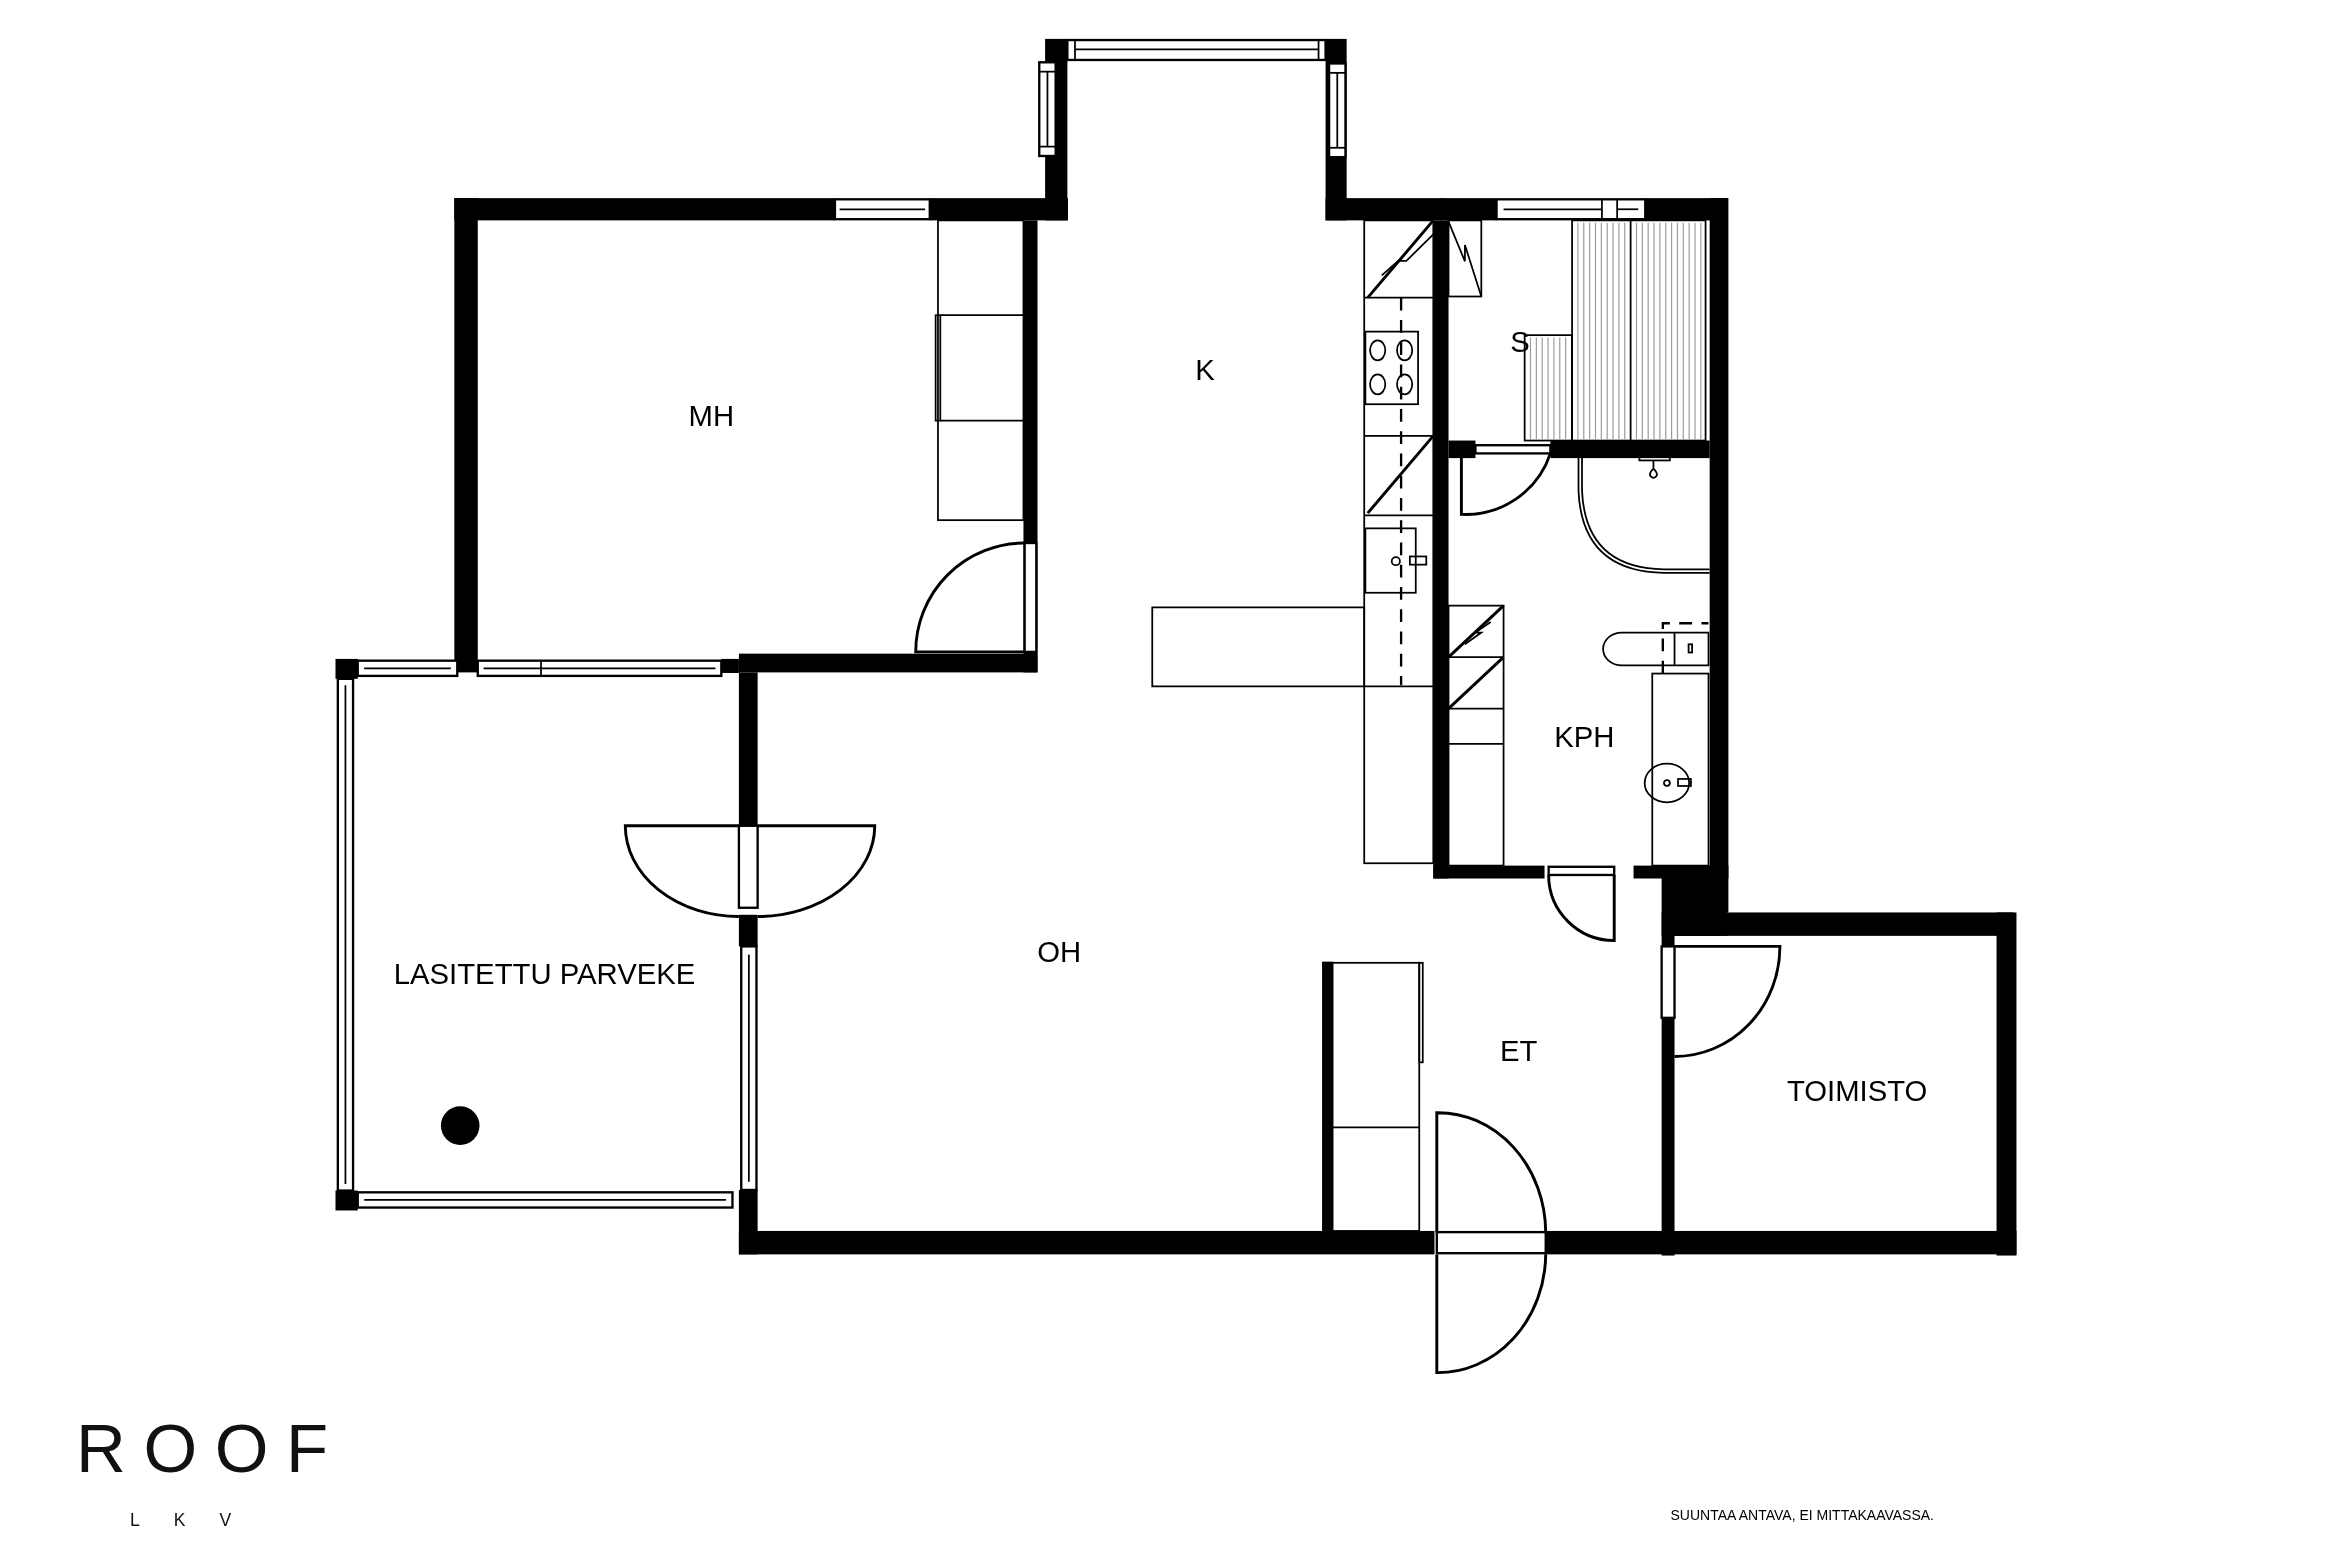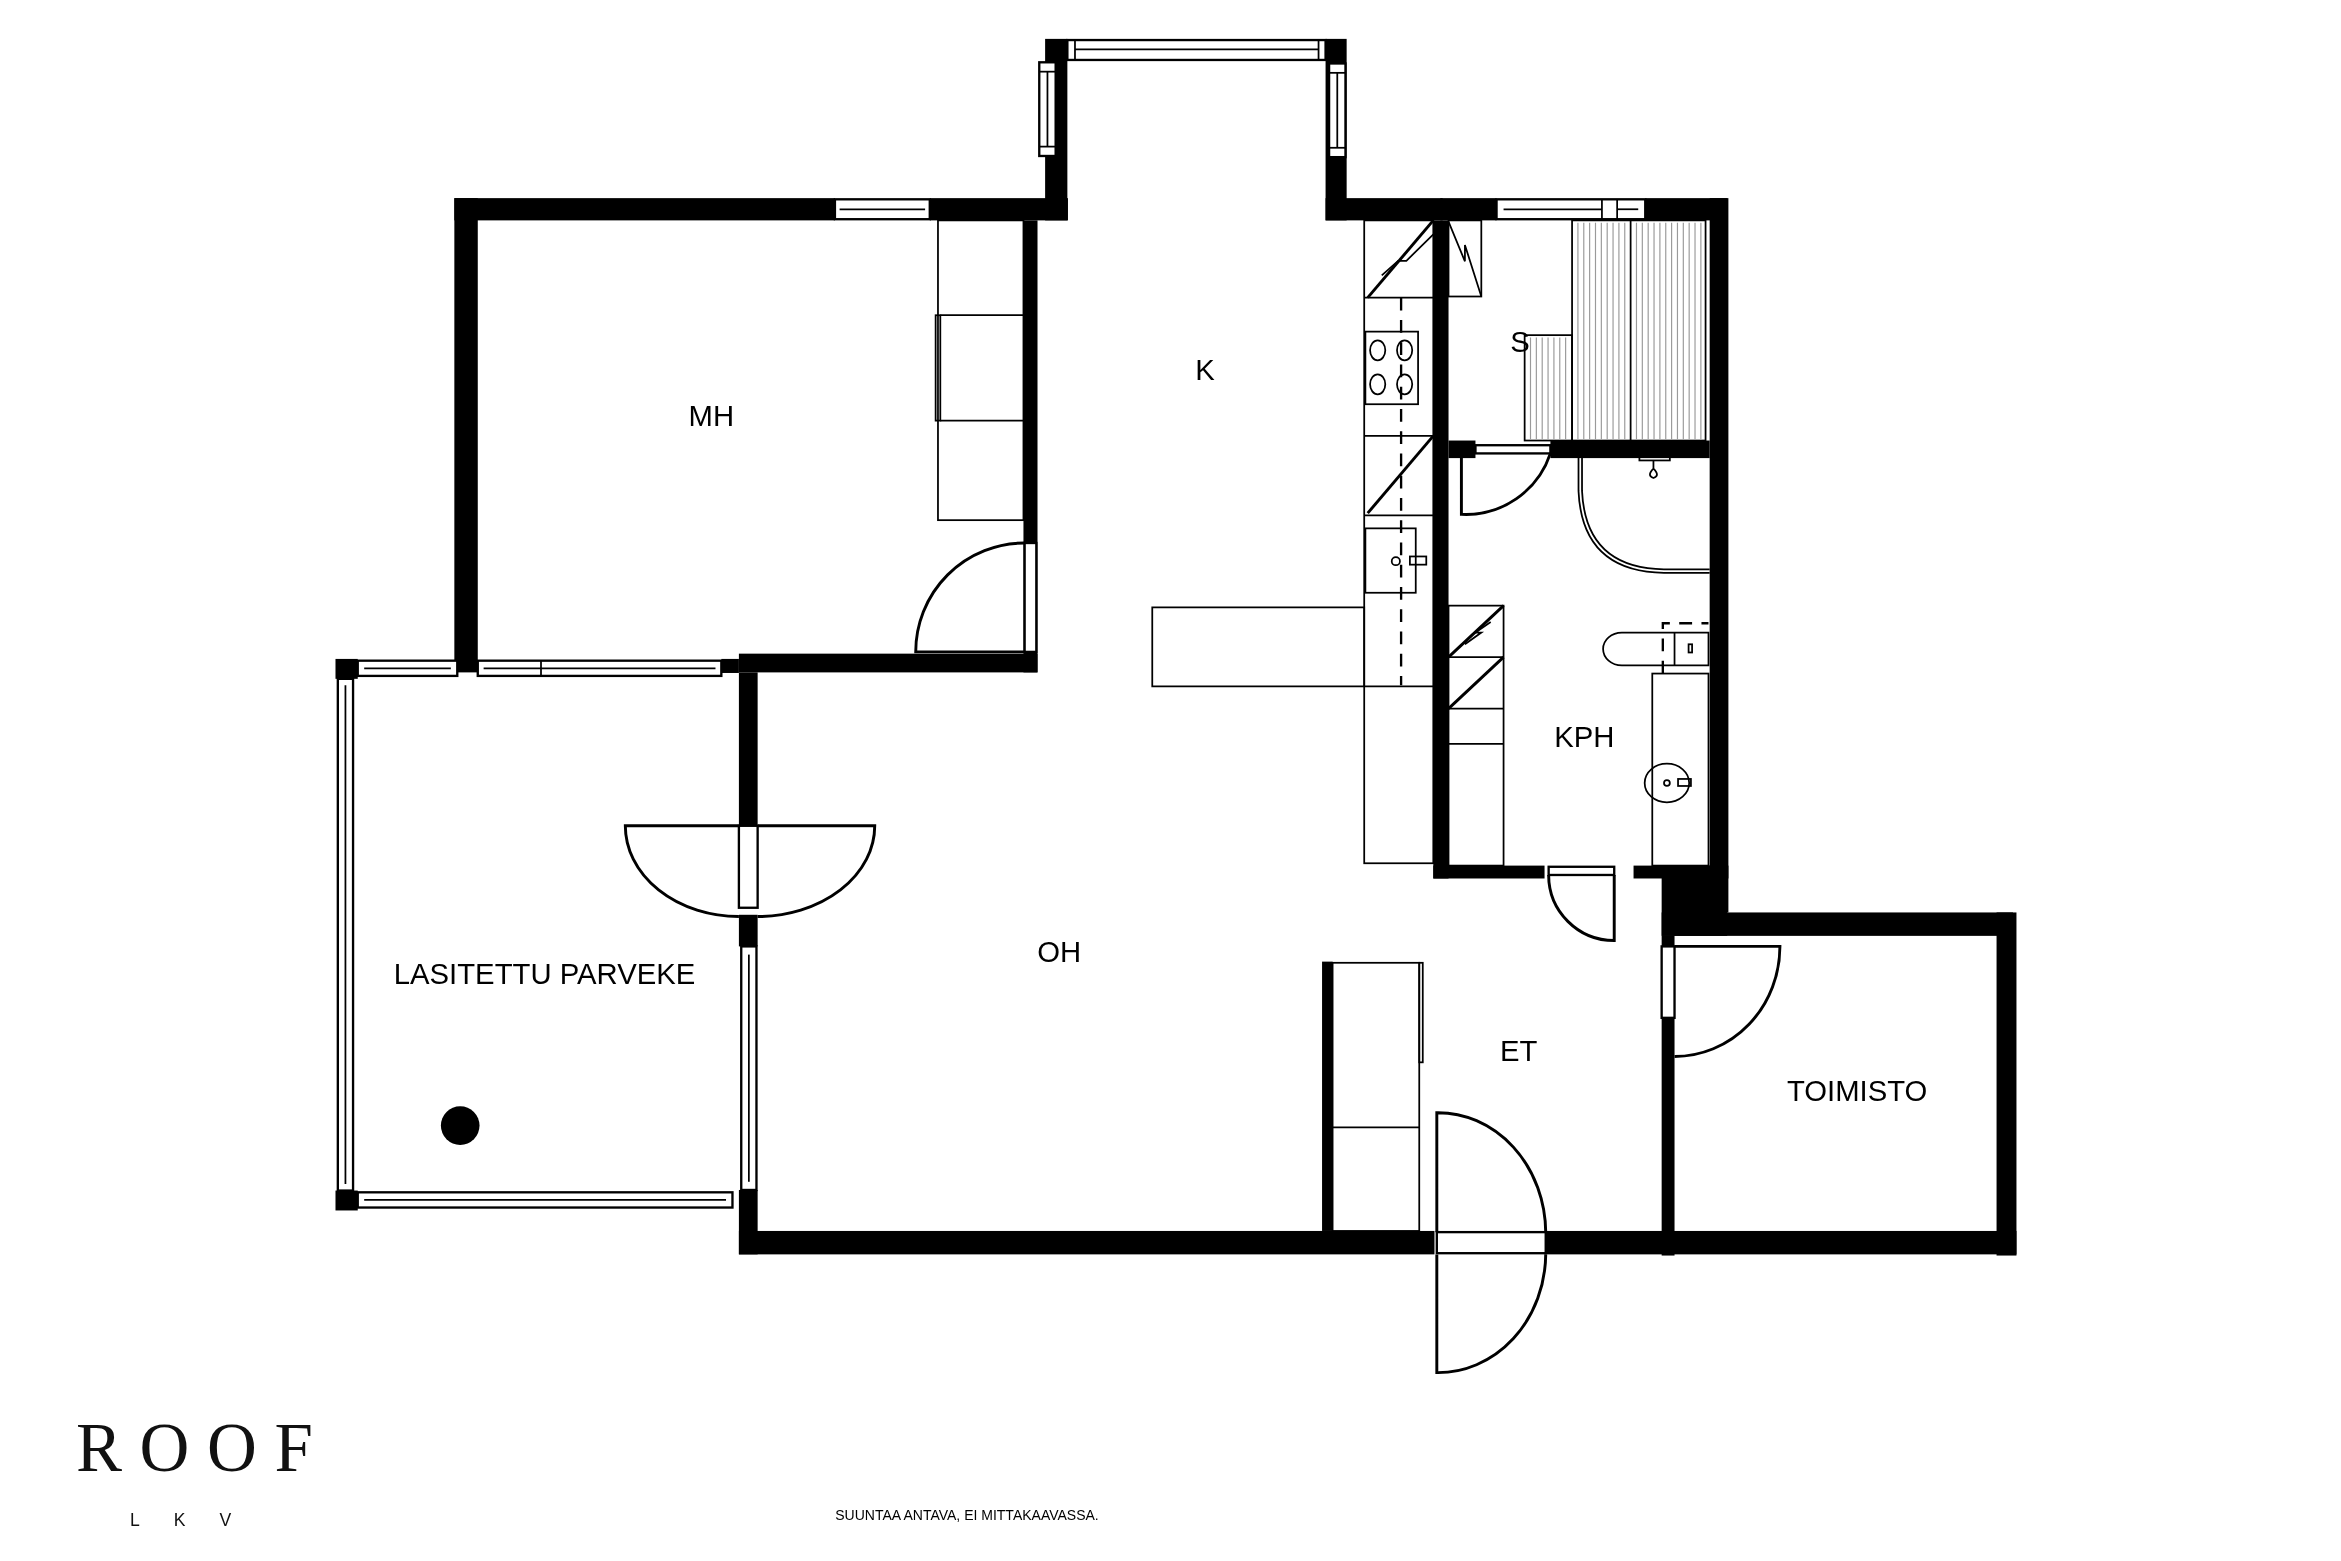--- a/index.html
+++ b/index.html
@@ -5,23 +5,23 @@
   html, body { margin:0; padding:0; background:#ffffff; }
   body { width:2342px; height:1562px; position:relative; overflow:hidden; font-family:"Liberation Sans", sans-serif; }
   svg.plan { position:absolute; left:0; top:0; width:2342px; height:1562px; }
   .wall { fill:#000000; }
   .ln { fill:none; stroke:#000000; stroke-width:5; }
   .thin { fill:none; stroke:#000000; stroke-width:3; }
   .win { fill:#ffffff; stroke:#000000; stroke-width:4; }
   .dash { fill:none; stroke:#000000; stroke-width:4; stroke-dasharray:22 16; }
   .slat { stroke:#9a9a9a; stroke-width:2; }
   .room-label { font-family:"Liberation Sans", sans-serif; font-size:50px; fill:#000000; }
-  .logo-main { position:absolute; left:76px; top:1414px; font-family:Liberation Serif, serif; font-size:69px; letter-spacing:17.6px; color:#111111; line-height:1; }
+  .logo-main { position:absolute; left:76px; top:1414px; font-family:Liberation Sans, sans-serif; font-size:69px; letter-spacing:17.6px; color:#111111; line-height:1; }
   .logo-sub { position:absolute; left:130px; top:1512px; font-family:"Liberation Sans", sans-serif; font-size:17.6px; letter-spacing:34px; color:#111111; line-height:1; }
-  .footer-note { position:absolute; left:0; width:1934px; top:1507px; text-align:center; font-family:"Liberation Sans", sans-serif; font-size:14px; color:#000000; }
+  .footer-note { position:absolute; left:0; width:1934px; top:1507px; text-align:right; font-family:"Liberation Sans", sans-serif; font-size:14px; color:#000000; }
 </style>
 </head>
 <body>
 
 <svg class="plan" viewBox="0 0 4000 2667" xmlns="http://www.w3.org/2000/svg">
 
   <g>
 
     <rect class="wall" x="776" y="338" width="40" height="810"></rect>
     <rect class="wall" x="776" y="338" width="650" height="38"></rect>

